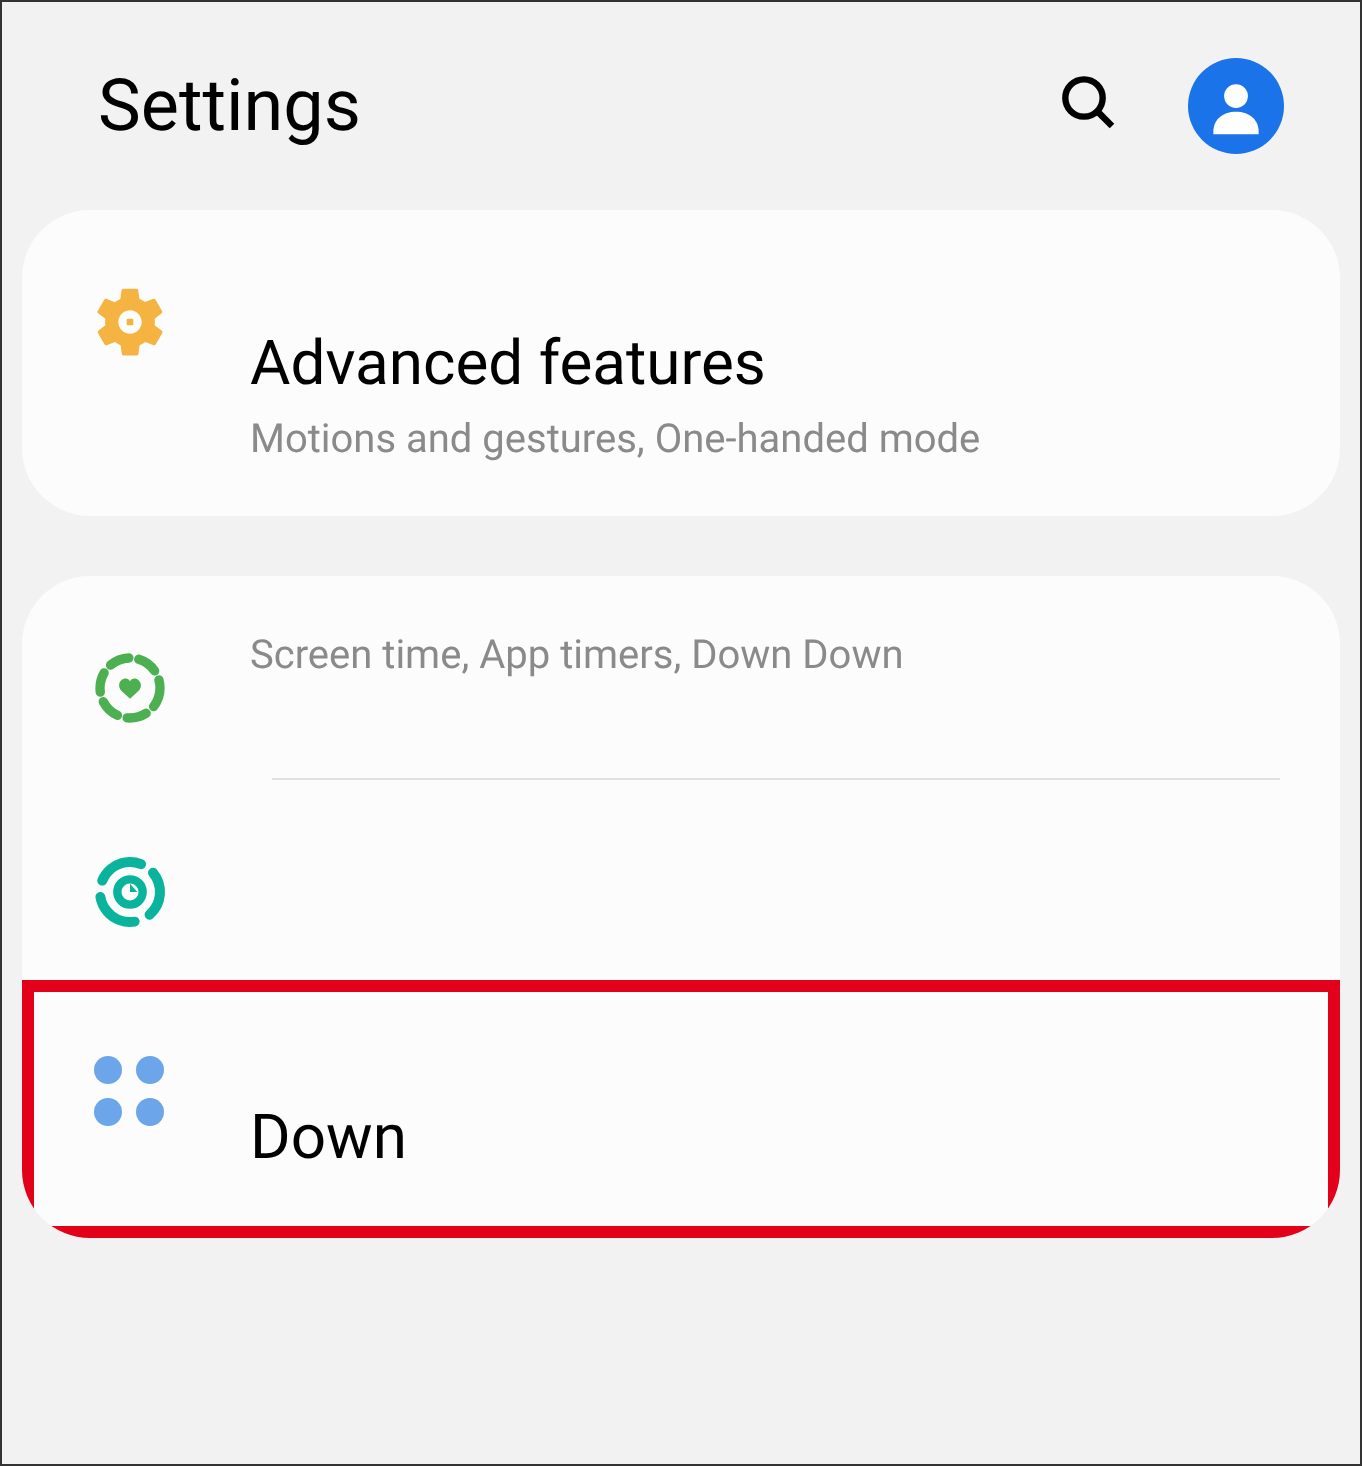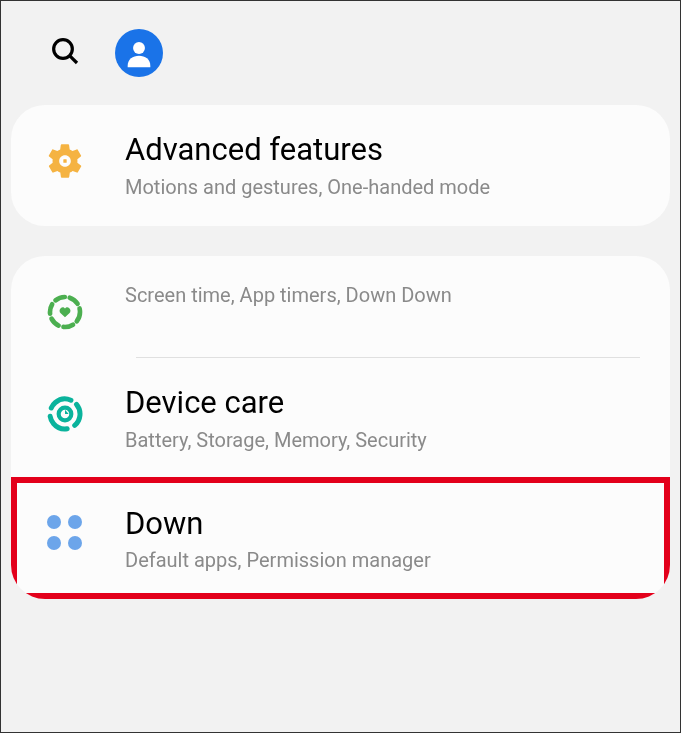--- a/index.html
+++ b/index.html
@@ -80,20 +80,21 @@
       padding-top: 10px;
     }
     .item-text {
       flex: 1;
     }
     .item-title {
       font-size: 31px;
       color: #000;
       line-height: 1.25;
       margin-bottom: 4px;
+      margin-top: 32px;
     }
     .item-subtitle {
       font-size: 20px;
       color: #8a8a8a;
       line-height: 1.3;
     }
     .highlight-box {
       position: relative;
     }
     .highlight-box::before {
@@ -119,20 +120,21 @@
       width: 14px;
       height: 14px;
       border-radius: 50%;
       background: #6ca5ea;
     }
   </style>
 </head>
 <body>
 
 <div class="header">
+  <div class="header-title">Settings</div>
   <div class="header-icons">
     <div class="search-icon">
       <svg viewBox="0 0 24 24" fill="none" stroke="#000" stroke-width="2.4">
         <circle cx="10.5" cy="10.5" r="7"></circle>
         <line x1="21" y1="21" x2="15.8" y2="15.8"></line>
       </svg>
     </div>
     <div class="avatar">
       <svg viewBox="0 0 24 24" fill="#fff">
         <circle cx="12" cy="8.5" r="4.2"></circle>
@@ -173,36 +175,31 @@
     </div>
   </div>
 
   <div class="list-item">
     <div class="icon-slot">
       <svg width="40" height="40" viewBox="0 0 24 24">
         <circle cx="12" cy="12" r="9" fill="none" stroke="#0ab39c" stroke-width="3" stroke-dasharray="14 5" stroke-linecap="round" transform="rotate(-40 12 12)"></circle>
         <circle cx="12" cy="12" r="3.8" fill="none" stroke="#0ab39c" stroke-width="2.5"></circle>
         <path d="M12 9.5 L14.2 12 L12 12 Z" fill="#0ab39c"></path>
       </svg>
-    </div>
-    <div class="item-text">
-      <div class="item-title">Device care</div>
-      <div class="item-subtitle">Battery, Storage, Memory, Security</div>
     </div>
   </div>
 
   <div class="highlight-box">
     <div class="list-item">
       <div class="icon-slot">
         <div class="apps-icon">
           <span></span>
             <span></span>
             <span></span>
             <span></span>
         </div>
       </div>
       <div class="item-text">
         <div class="item-title">Down</div>
-        <div class="item-subtitle">Default apps, Permission manager</div>
       </div>
     </div>
   </div>
 </div>
 
 </body></html>

